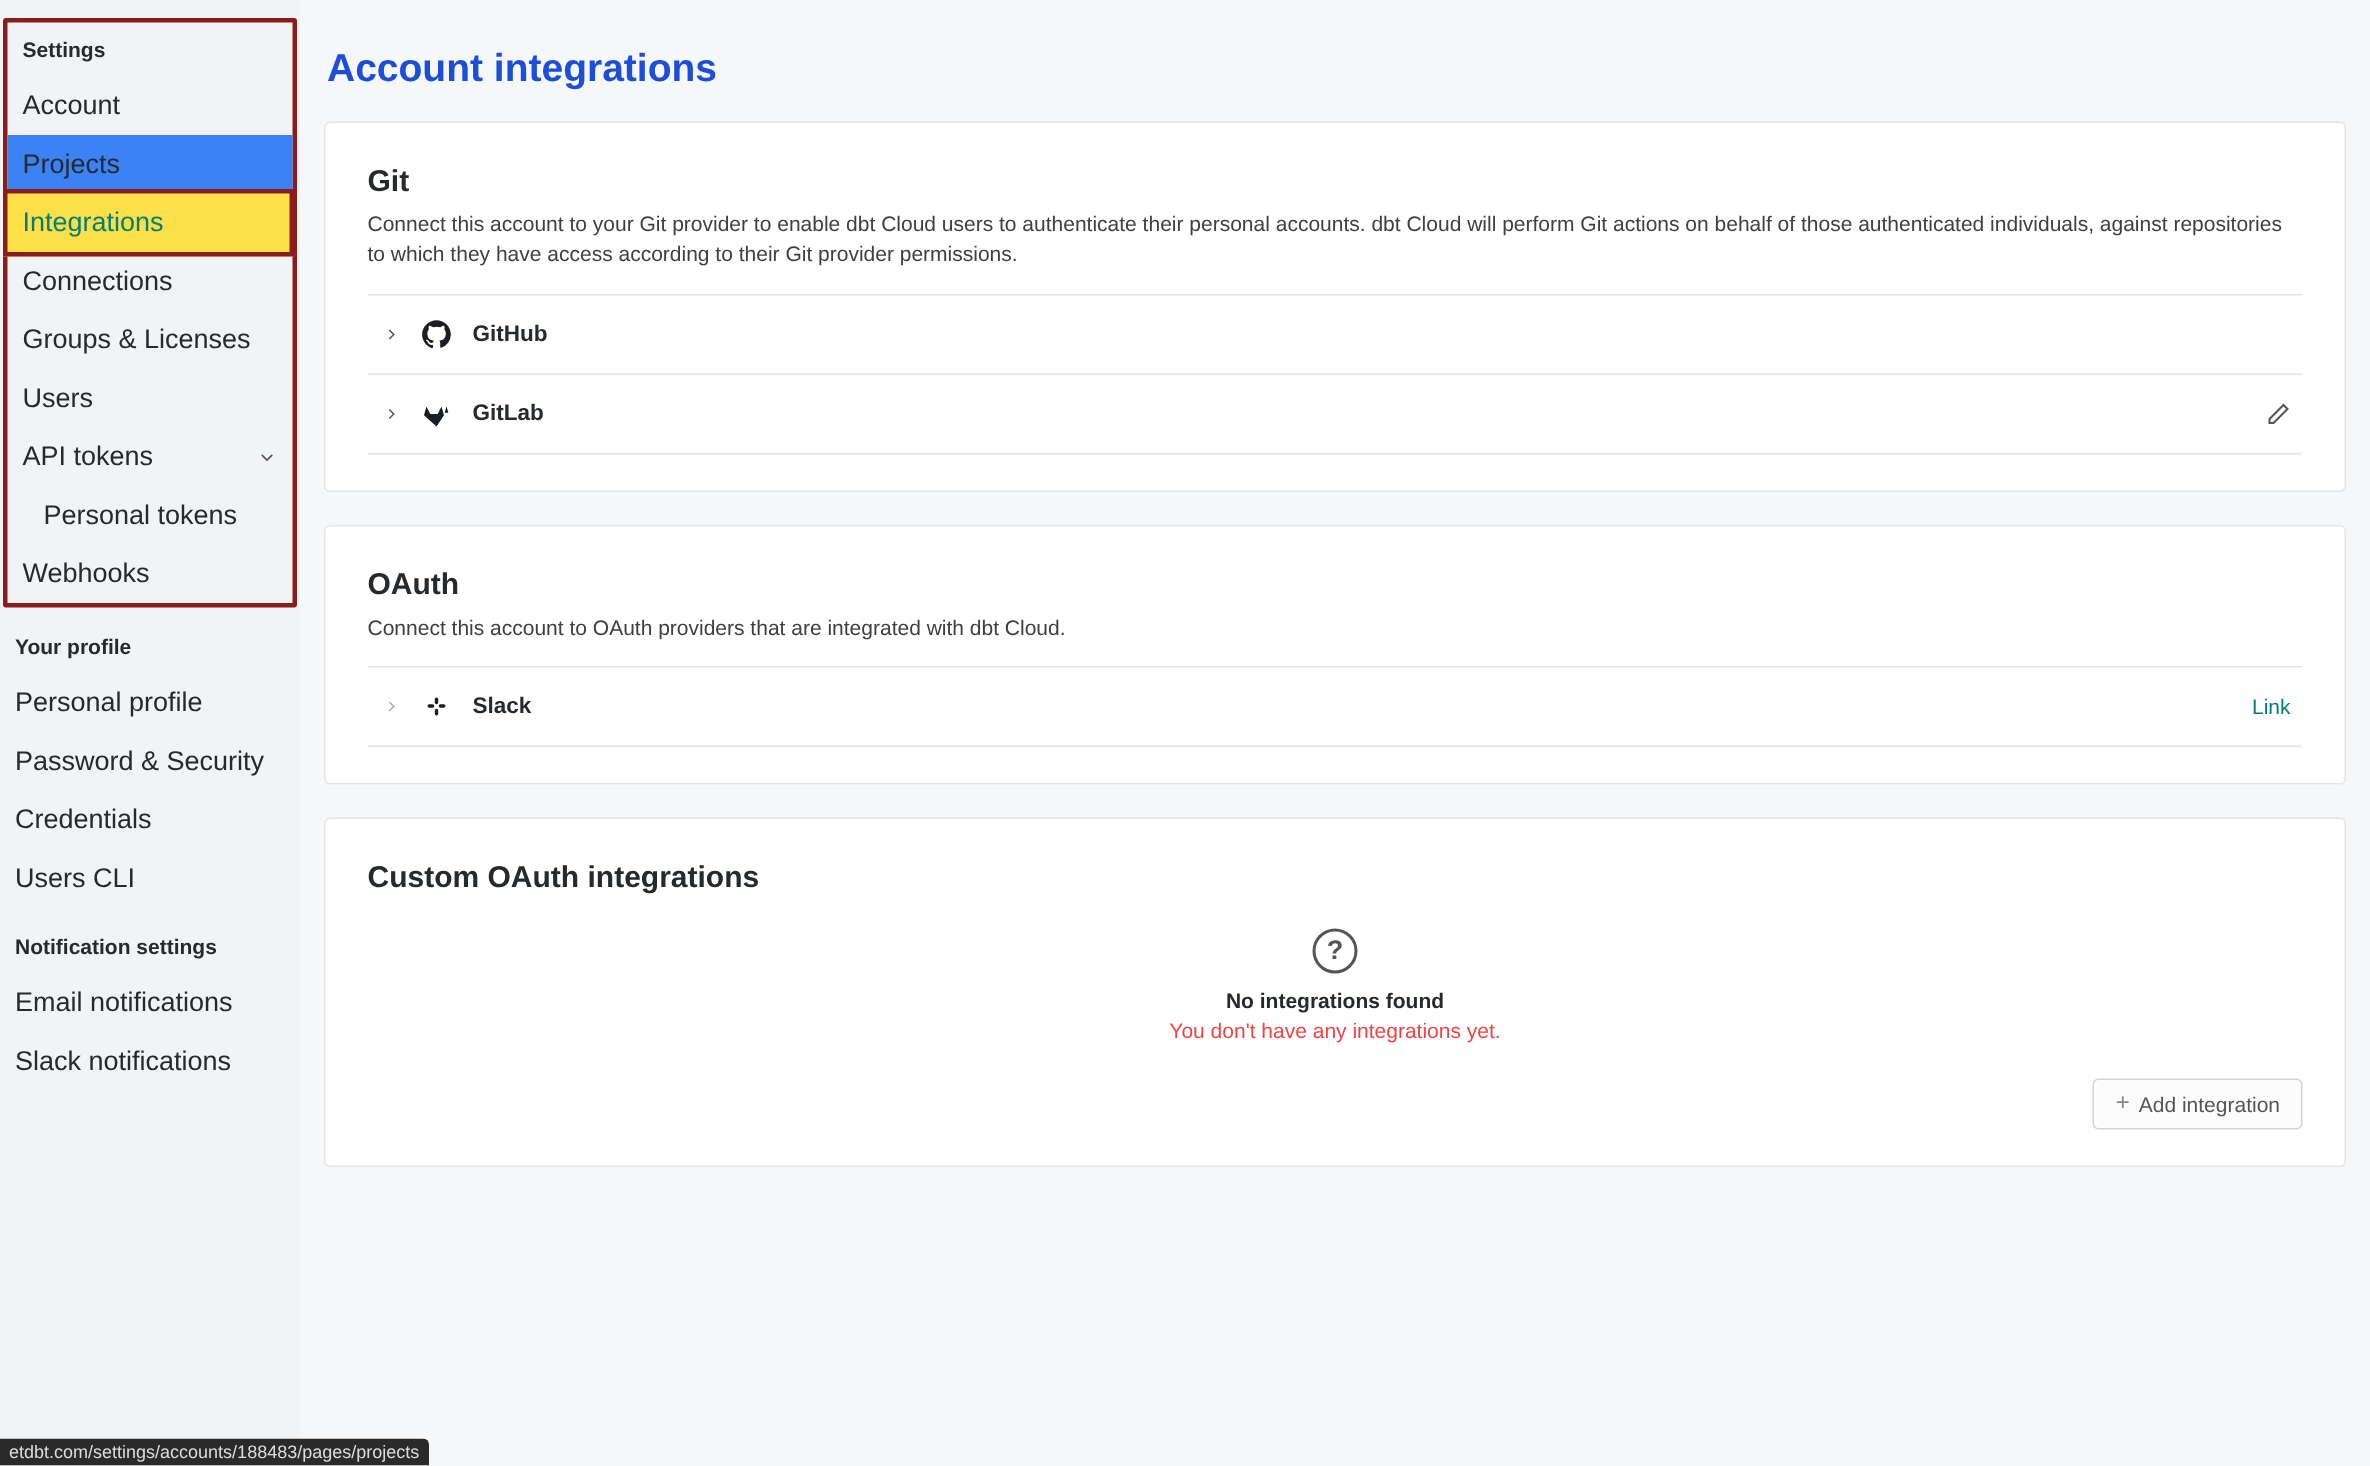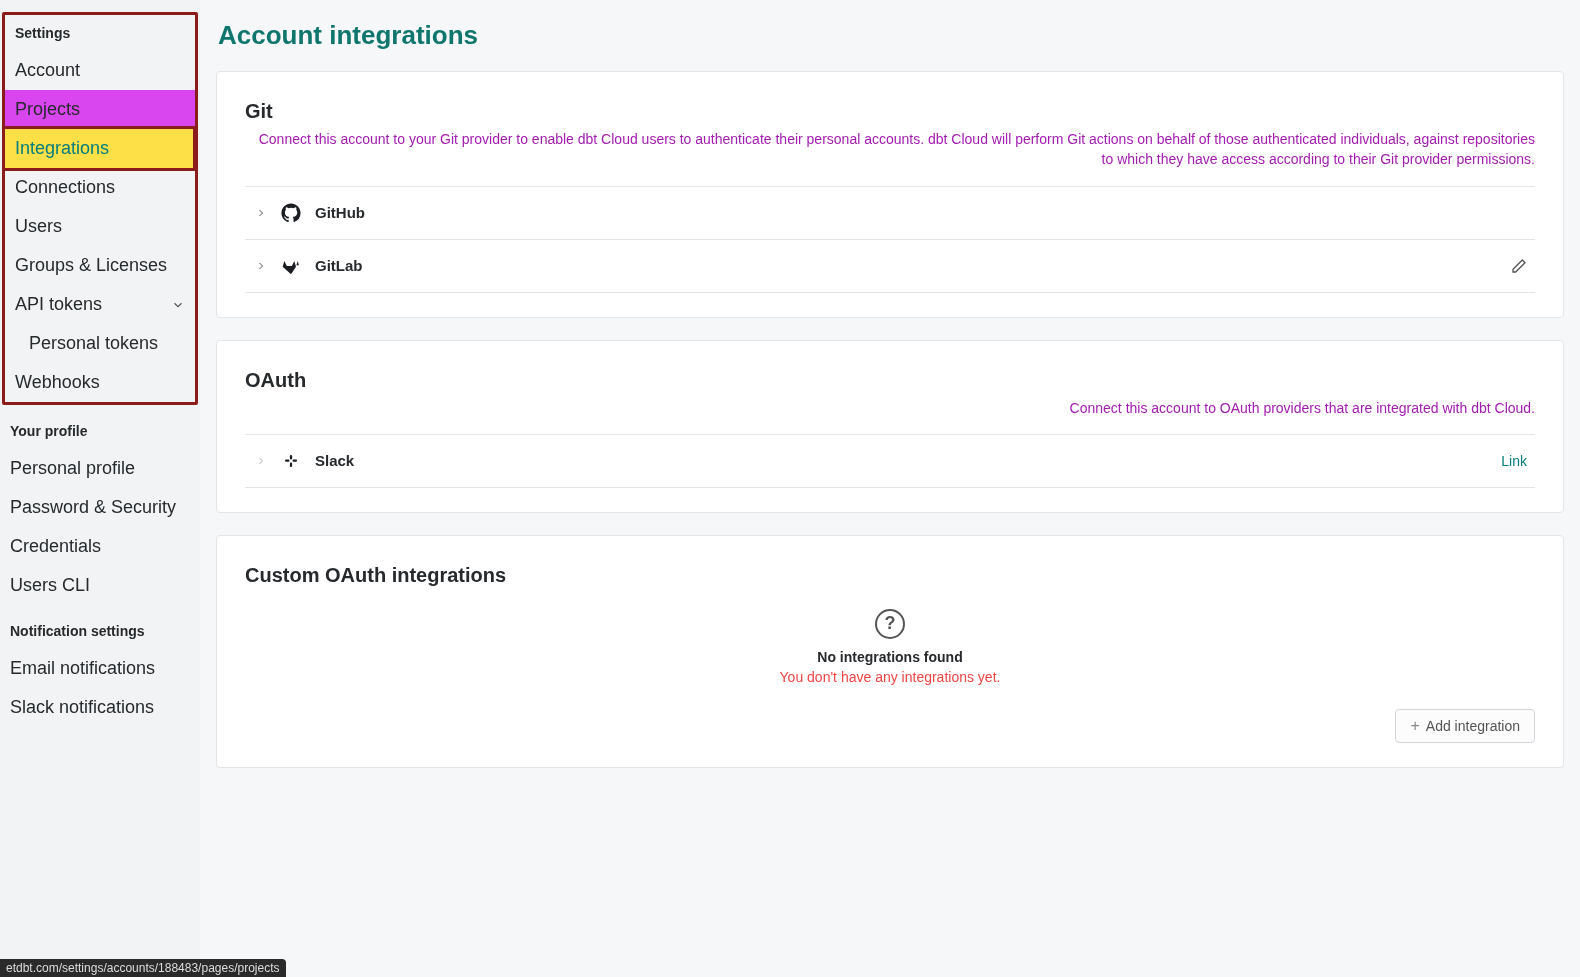--- a/index.html
+++ b/index.html
@@ -37,50 +37,49 @@
     cursor: pointer;
   }
   .sidebar-item.active {
     color: #047d7c;
     font-weight: 500;
     border: 3px solid #8b1c1c;
     margin: -3px -1px -3px -3px;
     background: #fde047;
   }
   .sidebar-item.sub { padding-left: 24px; }
-  .sidebar-item.hover-bg { background: #d946ef; }
+  .sidebar-item.hover-bg { background: #3b82f6; }
   .chevron-icon { width: 14px; height: 14px; color: #555; }
   .main {
     flex: 1;
     padding: 12px 16px 20px 16px;
   }
   .page-title {
     font-size: 26px;
     font-weight: 700;
-    margin: 8px 0 20px 2px;
-    color: #0f766e;
+    margin: 18px 0 20px 2px;
+    color: #1d4ed8;
   }
   .card {
     background: #fff;
     border: 1px solid #e3e6e8;
     border-radius: 4px;
     padding: 28px 28px 24px 28px;
     margin-bottom: 22px;
   }
   .card-title {
     font-size: 20px;
     font-weight: 700;
     margin-bottom: 6px;
   }
   .card-desc {
     font-size: 14px;
-    color: #a21caf;
+    color: #404040;
     line-height: 1.45;
     margin-bottom: 16px;
-    text-align: right;
   }
   .integration-row {
     display: flex;
     align-items: center;
     padding: 16px 0;
     border-top: 1px solid #e3e6e8;
   }
   .integration-row:last-child { border-bottom: 1px solid #e3e6e8; }
   .row-chevron {
     width: 12px; height: 12px;
@@ -167,24 +166,24 @@
       <div class="sidebar-item hover-bg">
           <span>Projects</span>
         </div>
       <div class="sidebar-item active">
           <span>Integrations</span>
         </div>
       <div class="sidebar-item">
           <span>Connections</span>
         </div>
       <div class="sidebar-item">
+          <span>Groups &amp; Licenses</span>
+        </div>
+      <div class="sidebar-item">
           <span>Users</span>
-        </div>
-      <div class="sidebar-item">
-          <span>Groups &amp; Licenses</span>
         </div>
       <div class="sidebar-item">
         <span>API tokens</span>
         <svg class="chevron-icon" viewBox="0 0 24 24" fill="none" stroke="currentColor" stroke-width="2">
             <polyline points="6 9 12 15 18 9"></polyline>
           </svg>
       </div>
       <div class="sidebar-item sub">
           <span>Personal tokens</span>
         </div>

